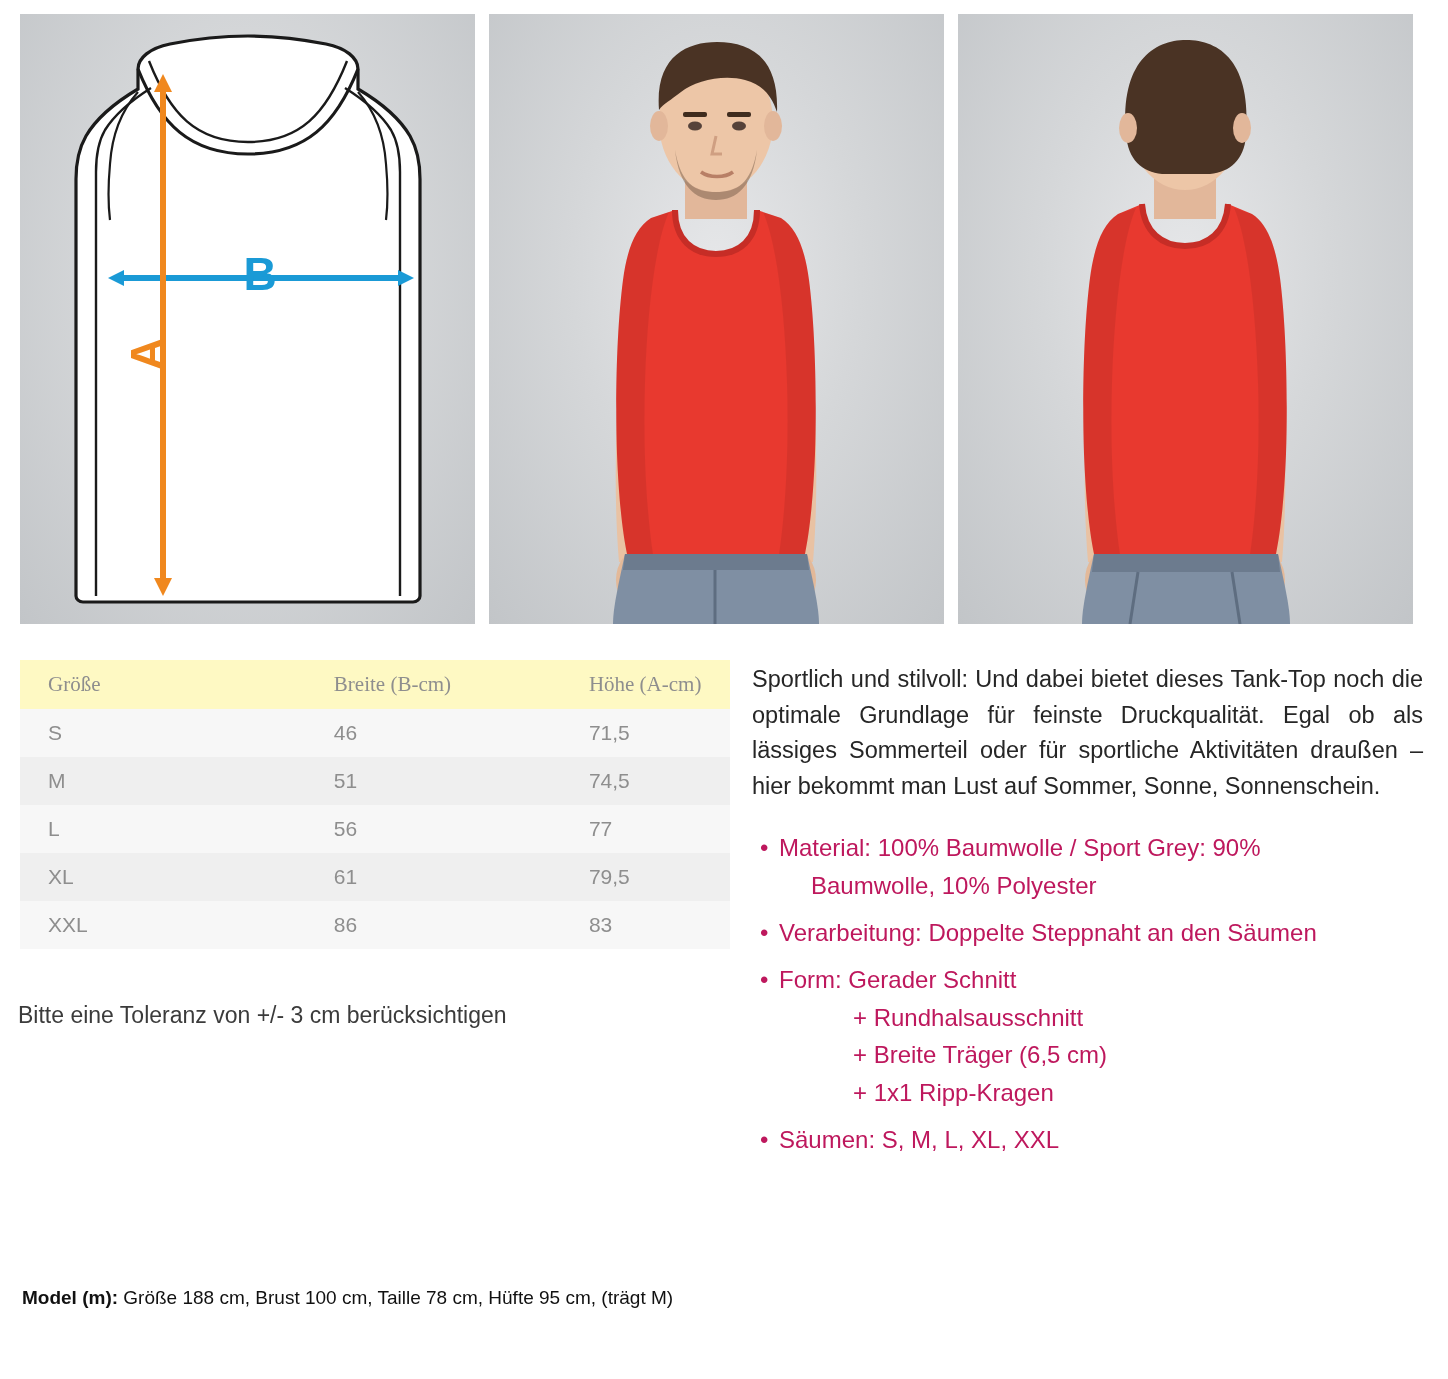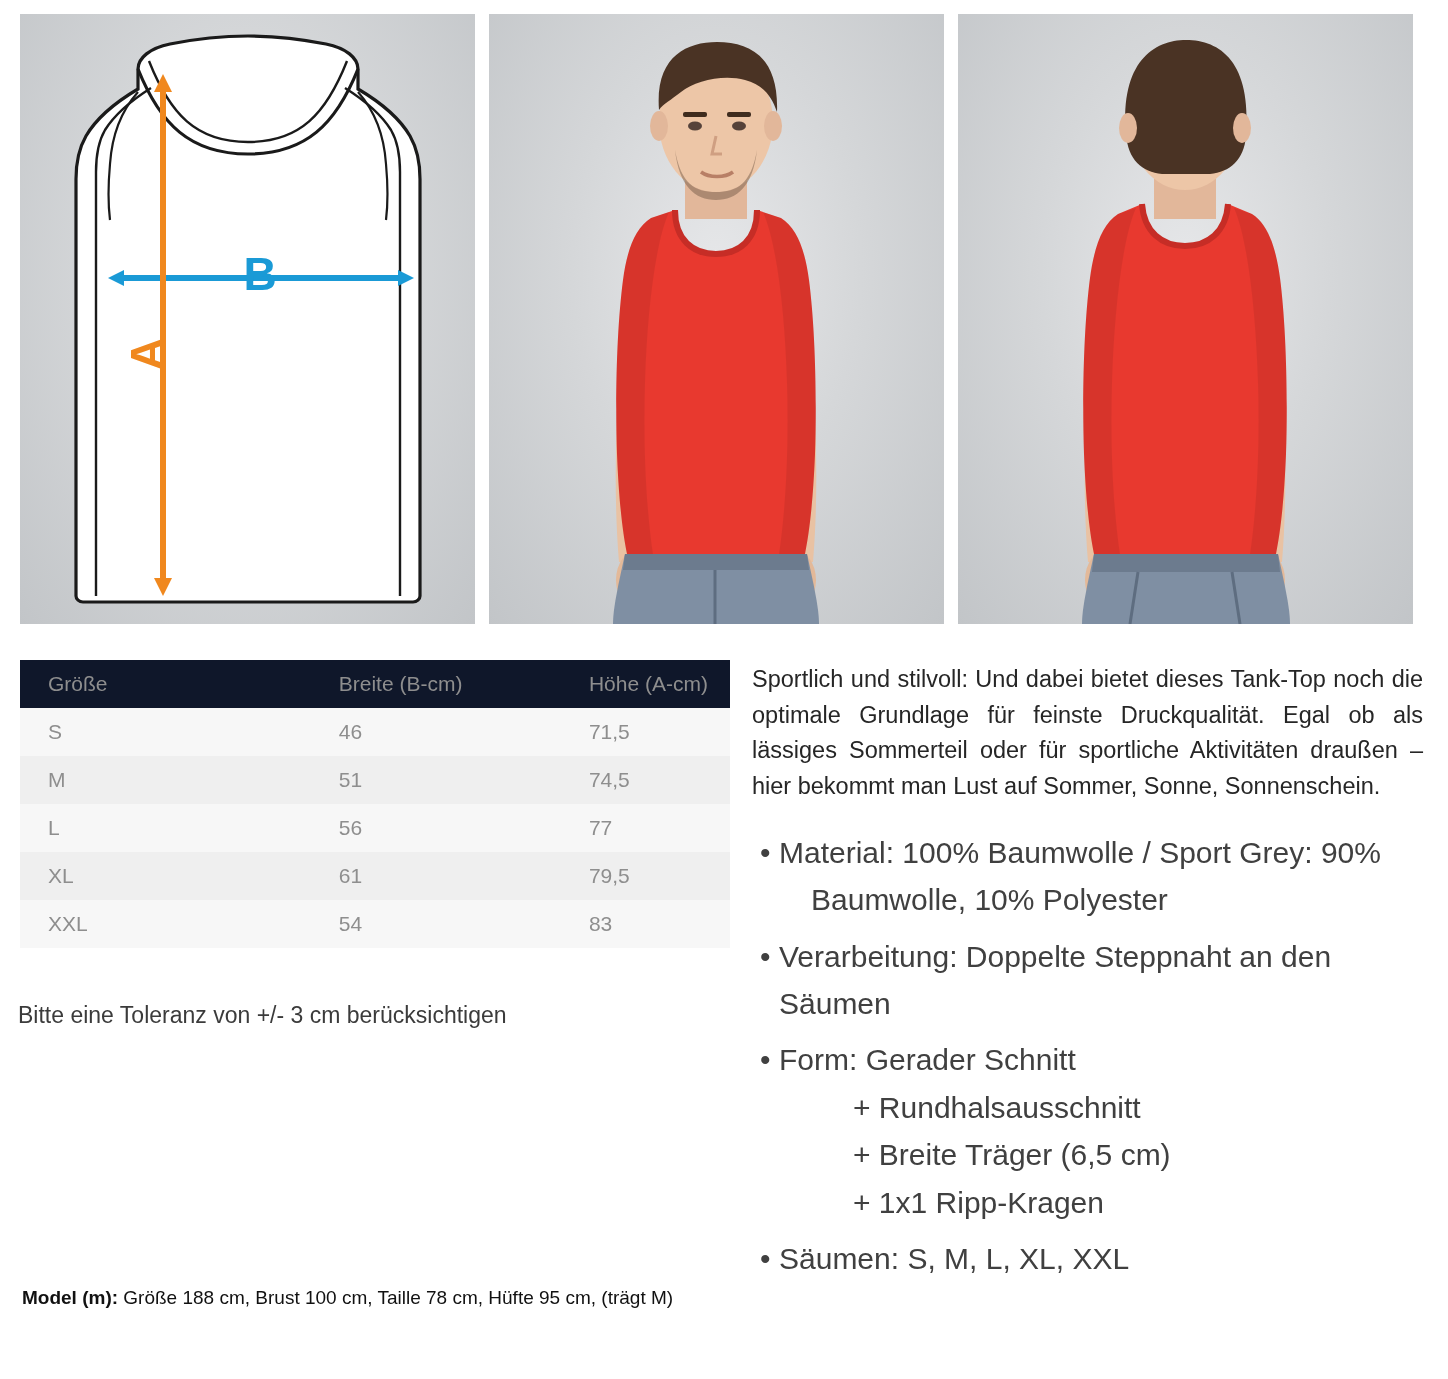--- a/index.html
+++ b/index.html
@@ -55,21 +55,21 @@
     font-size: 21px;
   }
   .size-table th, .size-table td {
     text-align: left;
     font-weight: normal;
     color: #8e8e8e;
     padding: 12px 0 12px 28px;
   }
   .size-table th:nth-child(2), .size-table td:nth-child(2) { padding-left: 222px; margin-top: 20px; }
   .size-table th:nth-child(3), .size-table td:nth-child(3) { padding-left: 90px; }
-  .size-table thead tr { background: #0f172a; }
+  .size-table thead tr { background: #fef9c3; font-family: Liberation Serif, serif; }
   .size-table tbody tr:nth-child(odd)  { background: #f7f7f7; }
   .size-table tbody tr:nth-child(even) { background: #efefef; }
 
   .tolerance {
     position: absolute;
     top: 1002px;
     left: 18px;
     font-size: 23px;
     color: #3b3b3b;
   }
@@ -96,23 +96,23 @@
     font-size: 23.5px;
     line-height: 1.52;
     text-align: justify;
     color: #262626;
     margin: 0 1px 24px 0;
   }
   .bullets {
     list-style: none;
     margin: 0;
     padding: 0;
-    font-size: 30px;
+    font-size: 24px;
     line-height: 1.58;
-    color: #404040;
+    color: #be185d;
   }
   .bullets > li {
     position: relative;
     padding-left: 27px;
     margin-bottom: 9px;
   }
   .bullets > li::before {
     content: "•";
     position: absolute;
     left: 8px;
@@ -309,21 +309,21 @@
       <td>56</td>
       <td>77</td>
     </tr>
     <tr>
       <td>XL</td>
       <td>61</td>
       <td>79,5</td>
     </tr>
     <tr>
       <td>XXL</td>
-      <td>54</td>
+      <td>86</td>
       <td>83</td>
     </tr>
   </tbody>
 </table>
 
 <div class="tolerance">Bitte eine Toleranz von +/- 3 cm berücksichtigen</div>
 
 <div class="model-line">
   <b>Model (m):</b><span> Größe 188 cm, Brust 100 cm, Taille 78 cm, Hüfte 95 cm, (trägt M)</span>
 </div>

